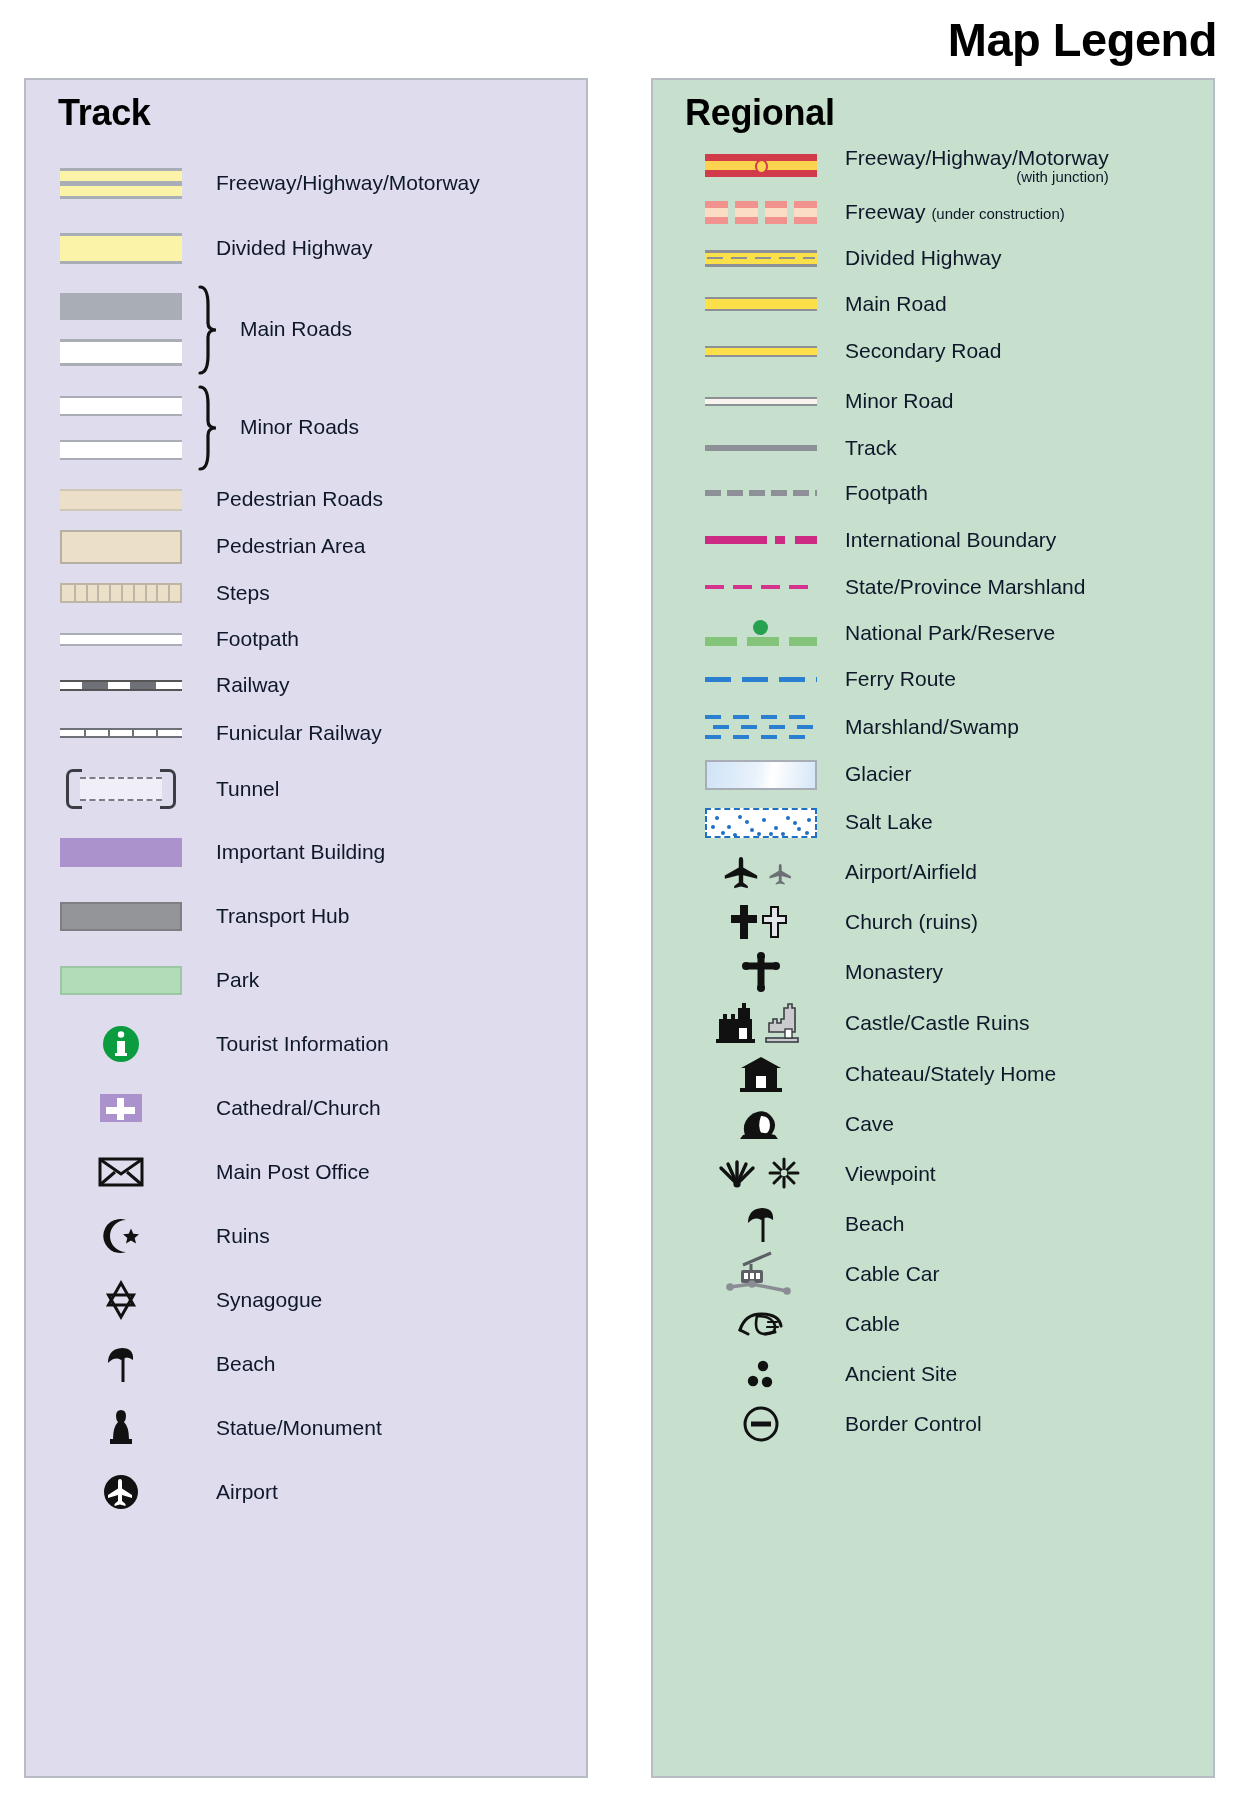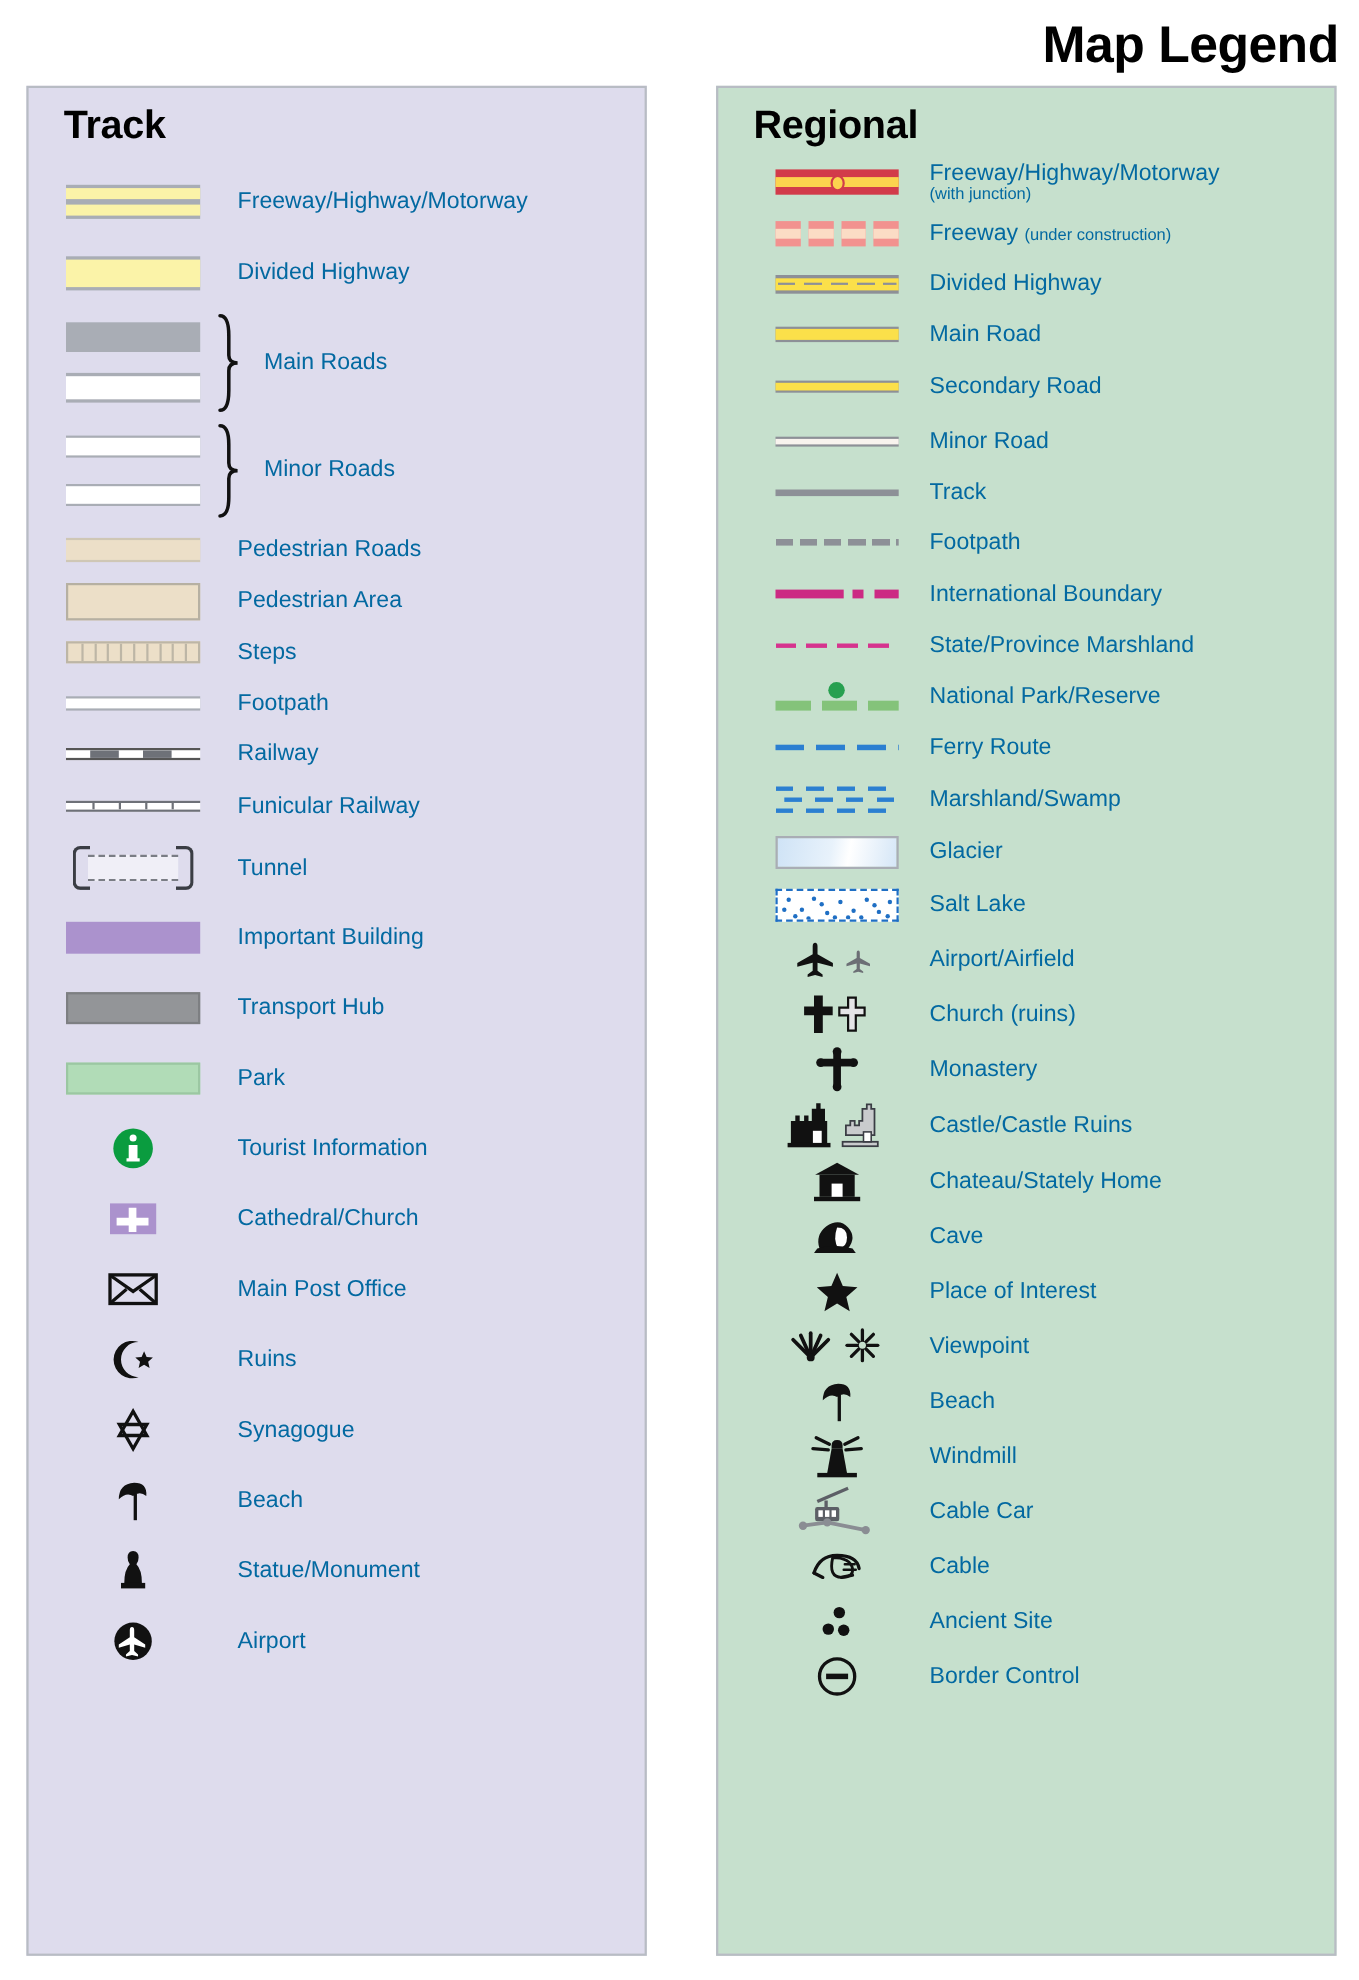--- a/index.html
+++ b/index.html
@@ -57,23 +57,24 @@
   }
   .sym {
     flex: 0 0 auto;
     display: flex;
     align-items: center;
     justify-content: center;
     position: relative;
   }
   .label {
     font-size: 21px;
-    color: #0369a1;
+    color: #0f172a;
     line-height: 1.05;
     white-space: nowrap;
+    text-align: right;
   }
   .label .sub { font-size: 15px; }
   .label .sub2 { font-size: 15px; display:block; }
 
   
   #city-panel .sym { width: 150px; margin-left: 20px; }
   #city-panel .label { margin-left: 20px; }
 
   .c-freeway { width: 122px; height: 31px; background: #a9adb5; position: relative; }
   .c-freeway i { position:absolute; left:0; right:0; height:10px; background:#fbf3a8; display:block; }
@@ -665,28 +666,20 @@
         <div class="sym">
           <svg width="48" height="38" viewBox="0 0 48 38">
             <path d="M8 30 Q4 18 14 10 Q26 2 34 11 Q42 20 34 30 Z" fill="#111"></path>
             <path d="M24 11 Q33 11 33 20 Q33 29 25 30 Q20 22 24 11 Z" fill="#fff"></path>
             <path d="M6 30 q14 -5 32 0 l3 4 h-38 z" fill="#111"></path>
           </svg>
         </div>
         <div class="label">Cave</div>
       </div>
 
-      <div class="row" style="height:50px">
-        <div class="sym">
-          <svg width="40" height="38" viewBox="0 0 40 38">
-            <path d="M20 2 L25.2 14.2 L38.5 15.2 L28.4 24 L31.5 37 L20 30 L8.5 37 L11.6 24 L1.5 15.2 L14.8 14.2 Z" fill="#111"></path>
-          </svg>
-        </div>
-        <div class="label">Place of Interest</div>
-      </div>
 
       <div class="row" style="height:50px">
         <div class="sym">
           <svg width="96" height="40" viewBox="0 0 96 40">
             <g stroke="#111" stroke-width="3.4" stroke-linecap="round" fill="none">
               <path d="M24 30 L8 14"></path>
                 <path d="M24 30 L15 10"></path>
                 <path d="M24 30 L24 8"></path>
               <path d="M24 30 L33 10"></path>
                 <path d="M24 30 L40 14"></path>
@@ -707,36 +700,20 @@
       <div class="row" style="height:50px">
         <div class="sym">
           <svg width="34" height="40" viewBox="0 0 34 40">
             <path d="M4 19 Q4 5 18 4 Q30 4 29 16 Q23 11 17 16 Q11 12 4 19 Z" fill="#111"></path>
             <rect x="17.5" y="14" width="3" height="24" fill="#111"></rect>
           </svg>
         </div>
         <div class="label">Beach</div>
       </div>
 
-      <div class="row" style="height:50px">
-        <div class="sym">
-          <svg width="54" height="42" viewBox="0 0 54 42">
-            <path d="M27 6 q5 0 5 5 v3 h-10 v-3 q0 -5 5 -5 z" fill="#111"></path>
-            <path d="M22 14 h10 l4 22 h-18 z" fill="#111"></path>
-            <rect x="9" y="36" width="36" height="4" fill="#111"></rect>
-            <g stroke="#111" stroke-width="3" stroke-linecap="round">
-              <path d="M20 10 L8 4"></path>
-                <path d="M19 15 L5 14"></path>
-              <path d="M34 10 L46 4"></path>
-                <path d="M35 15 L49 14"></path>
-            </g>
-          </svg>
-        </div>
-        <div class="label">Windmill</div>
-      </div>
 
       <div class="row" style="height:50px">
         <div class="sym">
           <svg width="72" height="46" viewBox="0 0 72 46">
             <path d="M18 14 L46 2" stroke="#5c5f66" stroke-width="3" fill="none"></path>
             <path d="M26 13 L26 19" stroke="#5c5f66" stroke-width="3"></path>
             <rect x="16" y="19" width="22" height="13" rx="2" fill="#5c5f66"></rect>
             <g fill="#fff">
                 <rect x="19" y="22" width="4" height="6"></rect>
                 <rect x="25" y="22" width="4" height="6"></rect>

